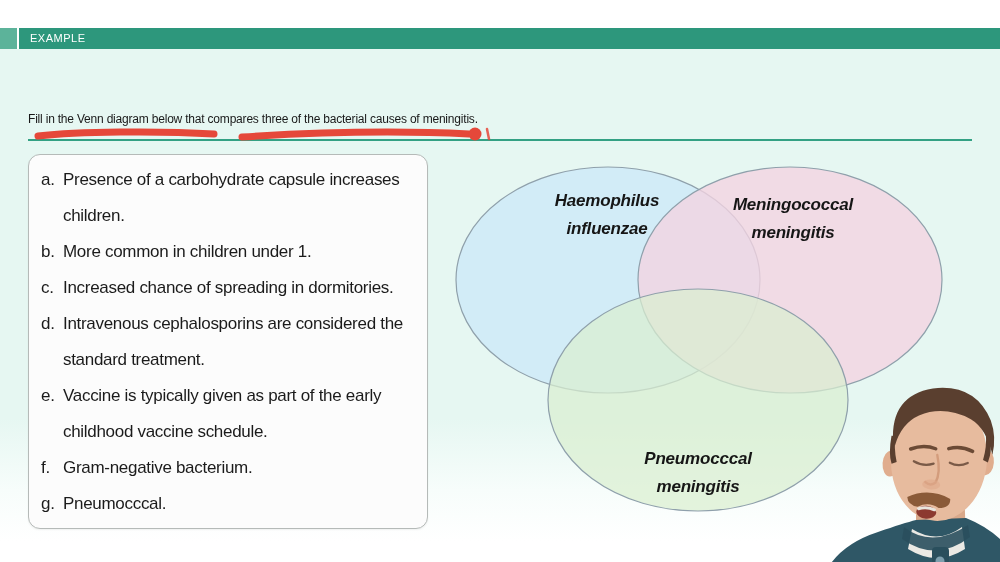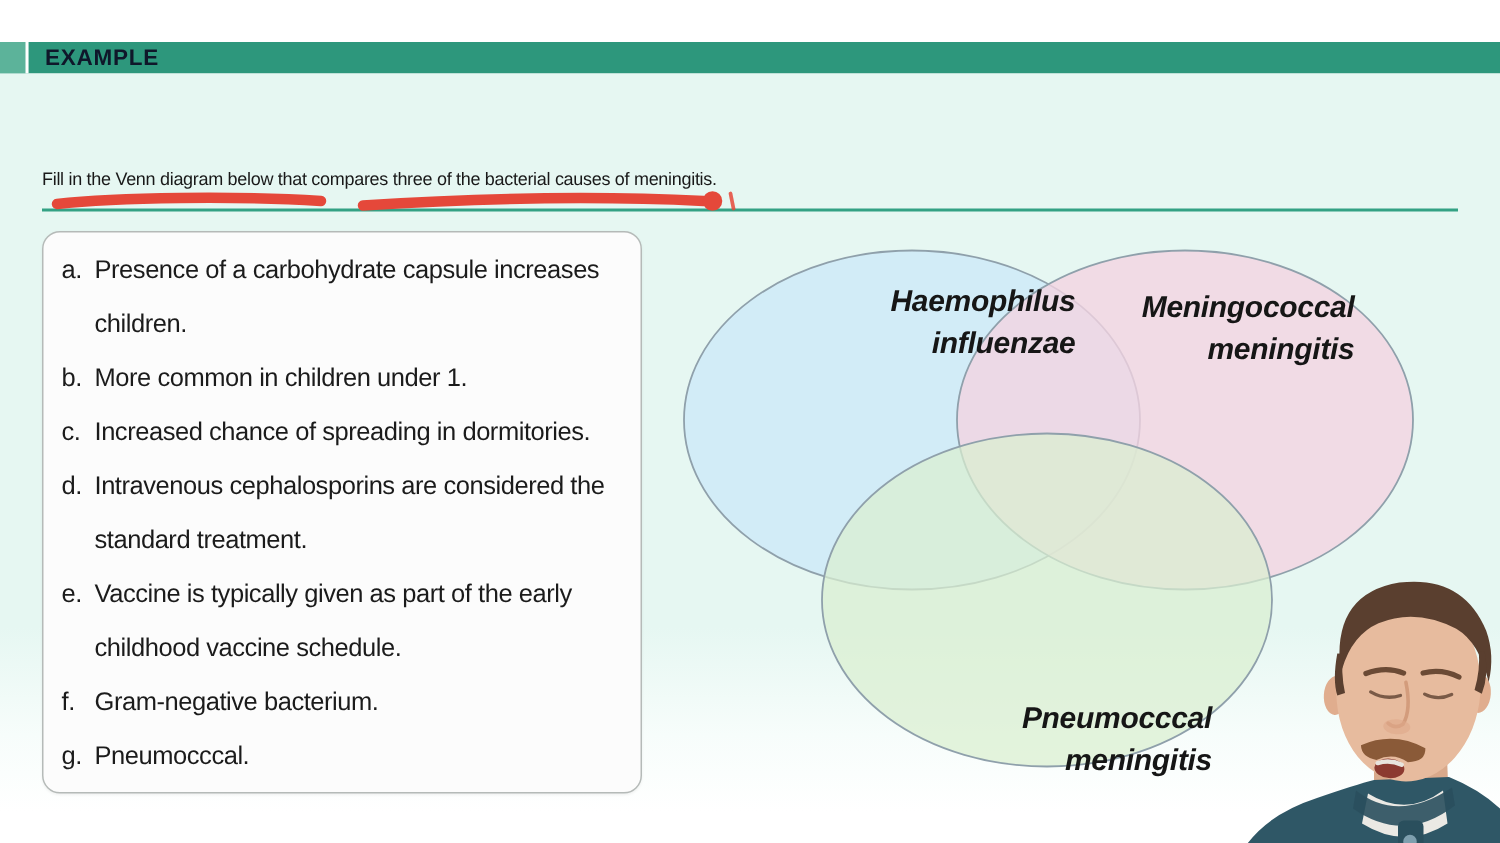--- a/index.html
+++ b/index.html
@@ -5,22 +5,22 @@
   html,body{margin:0;padding:0;}
   body{
     width:1000px;height:562px;position:relative;overflow:hidden;
     font-family:"Liberation Sans", sans-serif;
     background:#ffffff;
   }
   .top-strip{position:absolute;left:0;top:0;width:1000px;height:28px;background:#ffffff;}
   .banner{position:absolute;left:0;top:28px;width:1000px;height:21px;background:#2d977c;}
   .banner-accent{position:absolute;left:0;top:0;width:17px;height:21px;background:#5cb39a;border-right:2px solid #ffffff;}
   .banner-label{
-    position:absolute;left:30px;top:1px;color:#0f172a;font-weight:bold;
-    font-size:15px;letter-spacing:.5px;line-height:19px;
+    position:absolute;left:30px;top:1px;color:#ffffff;font-weight:normal;
+    font-size:11px;letter-spacing:.5px;line-height:19px;
   }
   .content{
     position:absolute;left:0;top:49px;width:1000px;height:513px;
     background:linear-gradient(180deg,#e6f7f2 0%,#e6f7f2 72%,#f7fdfb 86%,#ffffff 96%);
   }
   .prompt{
     position:absolute;left:28px;top:59px;width:940px;
     font-size:12px;color:#191919;line-height:22px;letter-spacing:-0.2px;
   }
   .marker-svg{position:absolute;left:28px;top:76px;width:480px;height:22px;}
@@ -29,27 +29,27 @@
     position:absolute;left:28px;top:105px;width:400px;height:375px;box-sizing:border-box;
     background:#fcfcfc;border:1px solid #b5bab8;border-radius:12px;
     box-shadow:0 1px 2px rgba(0,0,0,.06);
     padding:7px 6px 8px 12px;
   }
   .clue-item{display:flex;font-size:17px;line-height:36px;color:#1b1b1b;letter-spacing:-0.3px;}
   .clue-letter{flex:0 0 22px;}
   .clue-text{flex:1 1 auto;}
   .venn-svg{position:absolute;left:440px;top:100px;width:520px;height:372px;}
   .venn-label{
-    position:absolute;width:220px;text-align:right;
-    font-size:20px;font-weight:bold;font-style:italic;color:#161616;
+    position:absolute;width:220px;text-align:center;
+    font-size:17px;font-weight:bold;font-style:italic;color:#161616;
     line-height:28px;white-space:pre-line;letter-spacing:-0.2px;
   }
   #label-haemophilus{left:497px;top:138px;}
   #label-meningococcal{left:683px;top:142px;}
-  #label-pneumococcal{left:588px;top:396px;margin-top:20px;}
+  #label-pneumococcal{left:588px;top:396px;}
   .presenter-svg{position:absolute;left:820px;top:330px;width:180px;height:232px;}
 </style>
 </head>
 <body>
 
 <div class="top-strip"></div>
 
 <div class="banner">
   <div class="banner-accent"></div>
   <div class="banner-label">EXAMPLE</div>

